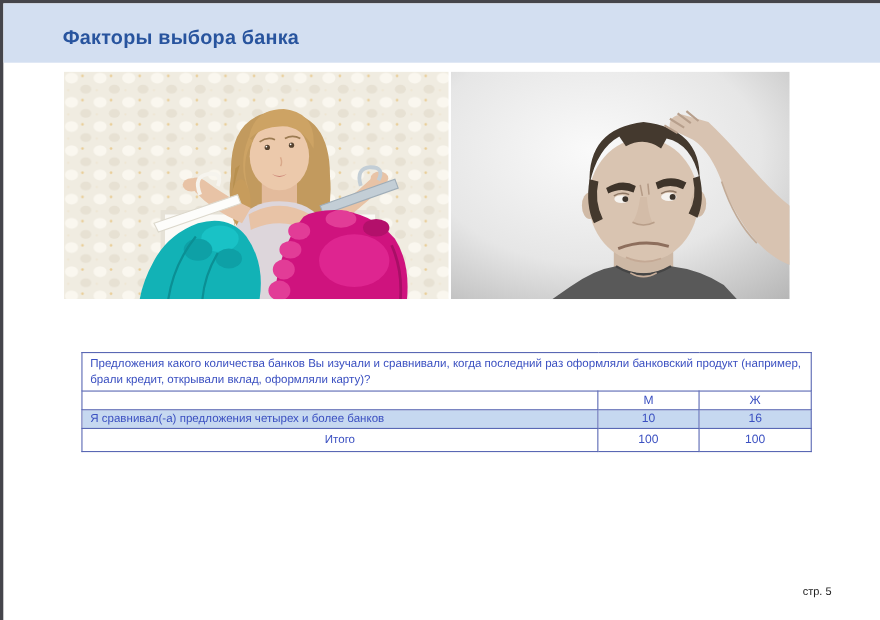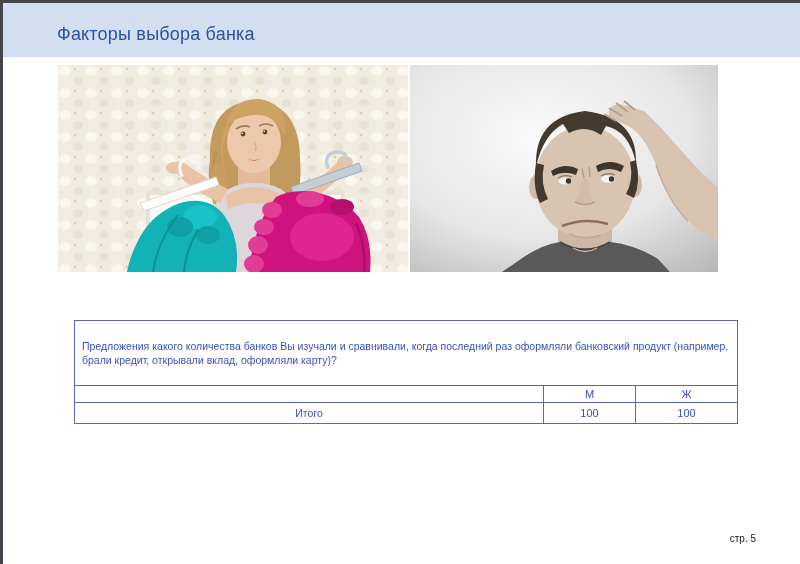--- a/index.html
+++ b/index.html
@@ -20,39 +20,39 @@
     border-top:3px solid var(--frame-border);
     border-left:3px solid var(--frame-border);
     overflow:hidden;
   }
   .header{
     position:absolute;left:0;top:0;width:100%;height:54px;
     background:var(--header-bg);
   }
   .title{
     position:absolute;left:54px;top:21px;
-    font-size:18px;font-weight:normal;color:var(--title-color);
+    font-size:18px;font-weight:bold;color:var(--title-color);
     letter-spacing:0.2px;
   }
   .photo{position:absolute;top:62px;height:207px;overflow:hidden;}
   .photo svg{display:block;}
   .photo-woman{left:55px;width:350px;}
   .photo-man{left:407px;width:308px;}
   .factors{
     position:absolute;left:71px;top:317px;width:663px;
     border-collapse:collapse;table-layout:fixed;
     font-size:10.5px;color:var(--table-text);
   }
   .factors td{
     border:1px solid var(--table-border);
     padding:2px 7px;vertical-align:middle;
     overflow:hidden;white-space:nowrap;
   }
   .factors td.question{
-    white-space:normal;line-height:14px;height:34px;padding:18px 7px;
+    white-space:normal;line-height:14px;height:34px;padding:3px 7px;
   }
   .factors tr.colhead td{height:15px;text-align:center;}
   .factors td.lbl{text-align:left;height:16px;}
   .factors td.num{text-align:center;font-size:11px;}
   .factors tr.hl td{background:var(--row-highlight);}
   .factors tr.total td{height:21px;text-align:center;}
   .footer{
     position:absolute;top:530px;right:44px;
     font-size:10px;color:var(--footer-color);
   }
@@ -194,20 +194,25 @@
     <tbody>
       <tr>
         <td colspan="3" class="question">Предложения какого количества банков Вы изучали и сравнивали, когда последний раз оформляли банковский продукт (например, брали кредит, открывали вклад, оформляли карту)?</td>
       </tr>
       <tr class="colhead">
         <td class="lbl"></td>
         <td class="num">М</td>
         <td class="num">Ж</td>
       </tr>
 
+        <tr class="hl ">
+          <td class="lbl">Я сравнивал(-а) предложения четырех и более банков</td>
+          <td class="num">10</td>
+          <td class="num">16</td>
+        </tr>
         <tr class="total">
           <td class="lbl">Итого</td>
           <td class="num">100</td>
           <td class="num">100</td>
         </tr>
       </tbody>
   </table>
 
   <div class="footer">стр. 5</div>
 

